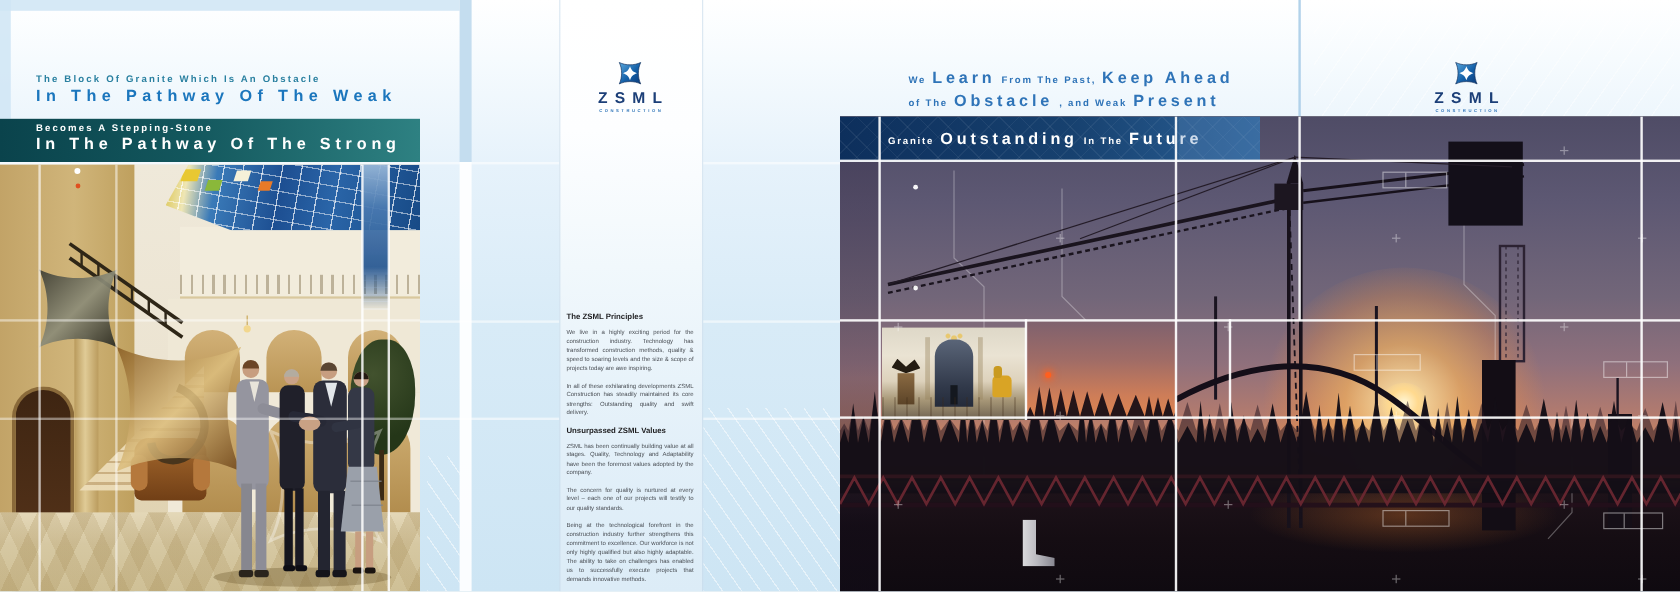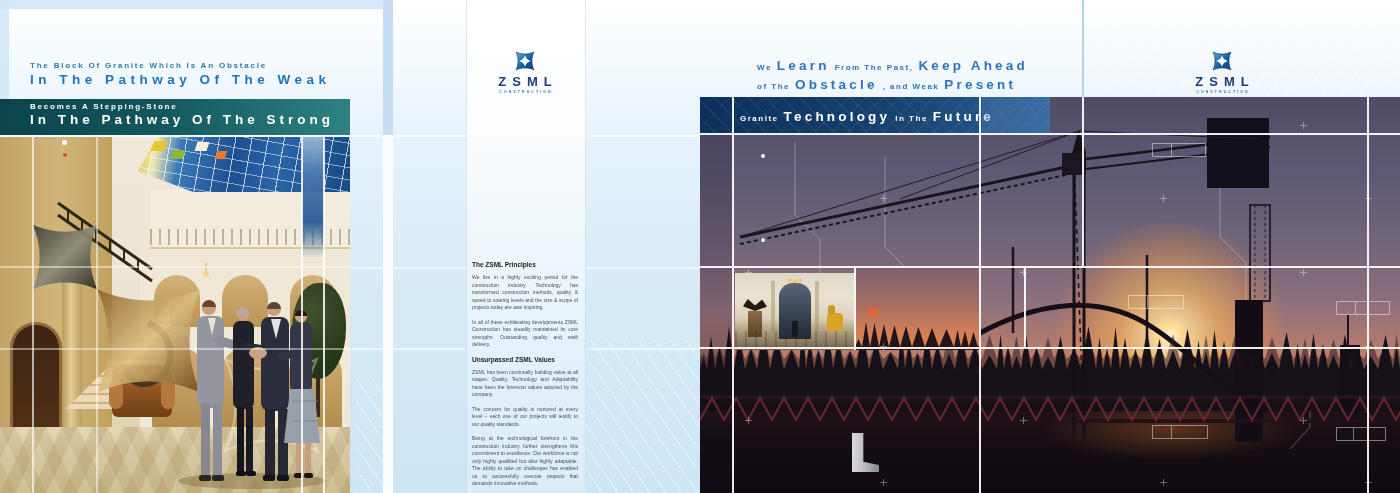--- a/index.html
+++ b/index.html
@@ -412,21 +412,21 @@
         <div class="plus" style="left: 665px; top: 98px;"></div>
         <div class="plus" style="left: 665px; top: 246px;"></div>
         <div class="plus" style="left: 665px; top: 382px;"></div>
       </div>
 
     <div class="a dotw2" style="left:61px;top:57px;"></div>
     <div class="a dotw2" style="left:61px;top:141px;"></div>
 
     <div class="a pr-band">
       <div class="band-text">
-        <span class="seg-sm">Granite</span><span class="seg-lg">Technology</span><span class="seg-sm">In The</span><span class="seg-lg">Future</span>
+        <span class="seg-sm">Granite</span><span class="seg-lg">Outstanding</span><span class="seg-sm">In The</span><span class="seg-lg">Future</span>
       </div>
     </div>
     <div class="a pr-band-tile"></div>
 
     <div class="a glr" style="left:0;top:36px;width:700px;height:2px;"></div>
     <div class="a glr" style="left:0;top:169px;width:700px;height:2px;"></div>
     <div class="a glr" style="left:0;top:250px;width:700px;height:2px;"></div>
     <div class="a glr" style="left:32px;top:0;width:2px;height:396px;"></div>
     <div class="a glr" style="left:279px;top:0;width:2px;height:396px;"></div>
     <div class="a glr" style="left:667px;top:0;width:2px;height:396px;"></div>

